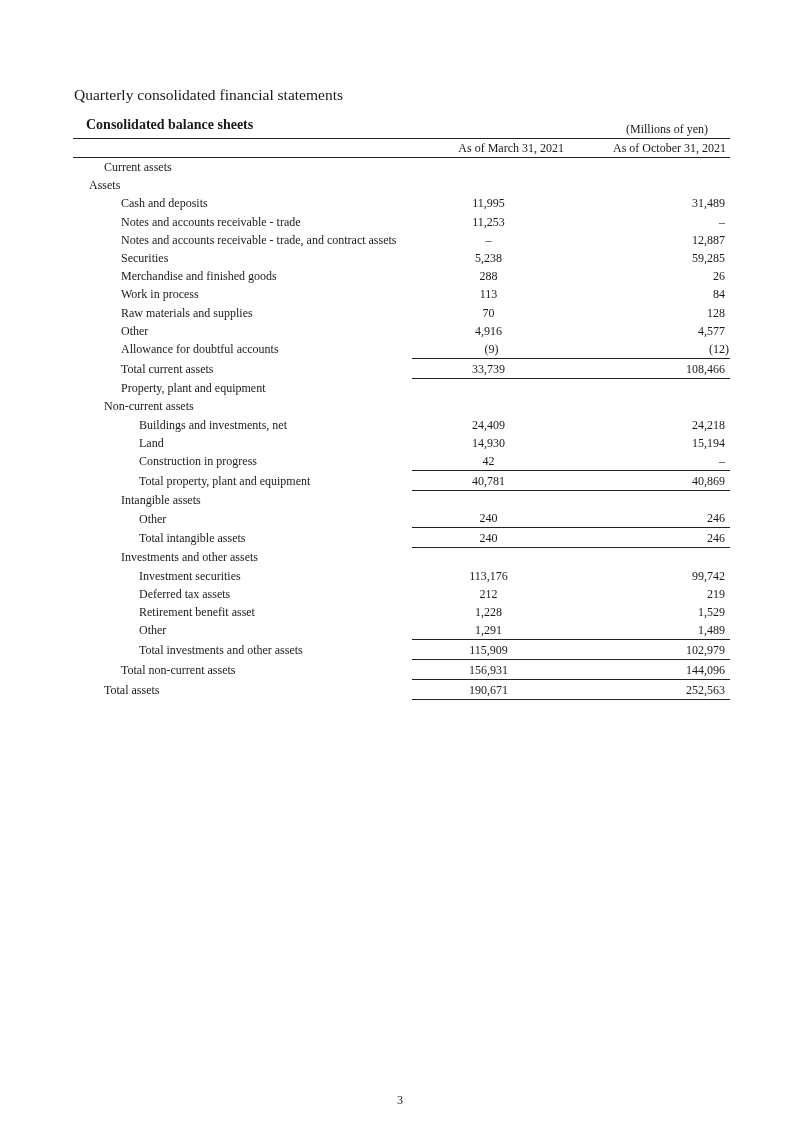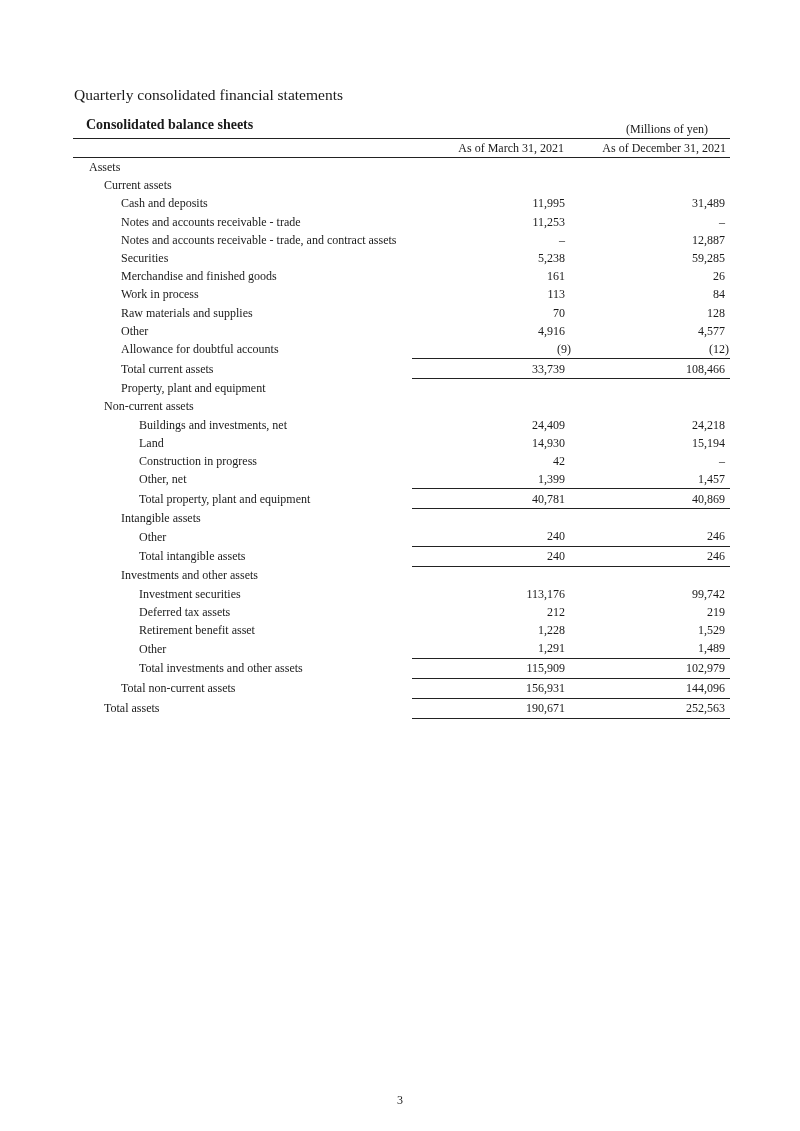--- a/index.html
+++ b/index.html
@@ -70,21 +70,21 @@
     }
     thead th.h-v1 { padding-right: 16px; }
     thead th.h-v2 { padding-right: 4px; }
     tbody td {
       height: 18.2px;
       padding: 0;
       line-height: 18px;
       white-space: nowrap;
     }
     td.lbl { text-align: left; }
-    td.v1 { text-align: right; padding-right: 15px; font-family: Liberation Serif, serif; }
+    td.v1 { text-align: center; padding-right: 15px; font-family: Liberation Serif, serif; }
     td.v2 { text-align: right; padding-right: 5px; }
     td.v1.neg { padding-right: 9px; }
     td.v2.neg { padding-right: 1px; }
     .indent-0 { padding-left: 16px; }
     .indent-1 { padding-left: 31px; }
     .indent-2 { padding-left: 48px; }
     .indent-3 { padding-left: 66px; }
     tr.rule-top td.v1, tr.rule-top td.v2 {
       border-top: 1px solid #222;
     }
@@ -112,31 +112,31 @@
   <table>
     <colgroup>
       <col class="c-label">
       <col class="c-v1">
       <col class="c-v2">
     </colgroup>
     <thead>
       <tr>
         <th class="h-label"></th>
         <th class="h-v1">As of March 31, 2021</th>
-        <th class="h-v2">As of December 31, 2021</th>
+        <th class="h-v2">As of October 31, 2021</th>
       </tr>
     </thead>
     <tbody>
       <tr>
+        <td class="lbl indent-1">Current assets</td>
+        <td class="v1"></td>
+        <td class="v2"></td>
+      </tr>
+      <tr>
         <td class="lbl indent-0">Assets</td>
-        <td class="v1"></td>
-        <td class="v2"></td>
-      </tr>
-      <tr>
-        <td class="lbl indent-1">Current assets</td>
         <td class="v1"></td>
         <td class="v2"></td>
       </tr>
       <tr>
         <td class="lbl indent-2">Cash and deposits</td>
         <td class="v1">11,995</td>
         <td class="v2">31,489</td>
       </tr>
       <tr>
         <td class="lbl indent-2">Notes and accounts receivable - trade</td>
@@ -148,21 +148,21 @@
         <td class="v1">–</td>
         <td class="v2">12,887</td>
       </tr>
       <tr>
         <td class="lbl indent-2">Securities</td>
         <td class="v1">5,238</td>
         <td class="v2">59,285</td>
       </tr>
       <tr>
         <td class="lbl indent-2">Merchandise and finished goods</td>
-        <td class="v1">161</td>
+        <td class="v1">288</td>
         <td class="v2">26</td>
       </tr>
       <tr>
         <td class="lbl indent-2">Work in process</td>
         <td class="v1">113</td>
         <td class="v2">84</td>
       </tr>
       <tr>
         <td class="lbl indent-2">Raw materials and supplies</td>
         <td class="v1">70</td>
@@ -200,25 +200,20 @@
       </tr>
       <tr>
         <td class="lbl indent-3">Land</td>
         <td class="v1">14,930</td>
         <td class="v2">15,194</td>
       </tr>
       <tr>
         <td class="lbl indent-3">Construction in progress</td>
         <td class="v1">42</td>
         <td class="v2">–</td>
-      </tr>
-      <tr>
-        <td class="lbl indent-3">Other, net</td>
-        <td class="v1">1,399</td>
-        <td class="v2">1,457</td>
       </tr>
       <tr class="rule-top rule-bottom total">
         <td class="lbl indent-3">Total property, plant and equipment</td>
         <td class="v1">40,781</td>
         <td class="v2">40,869</td>
       </tr>
       <tr>
         <td class="lbl indent-2">Intangible assets</td>
         <td class="v1"></td>
         <td class="v2"></td>

